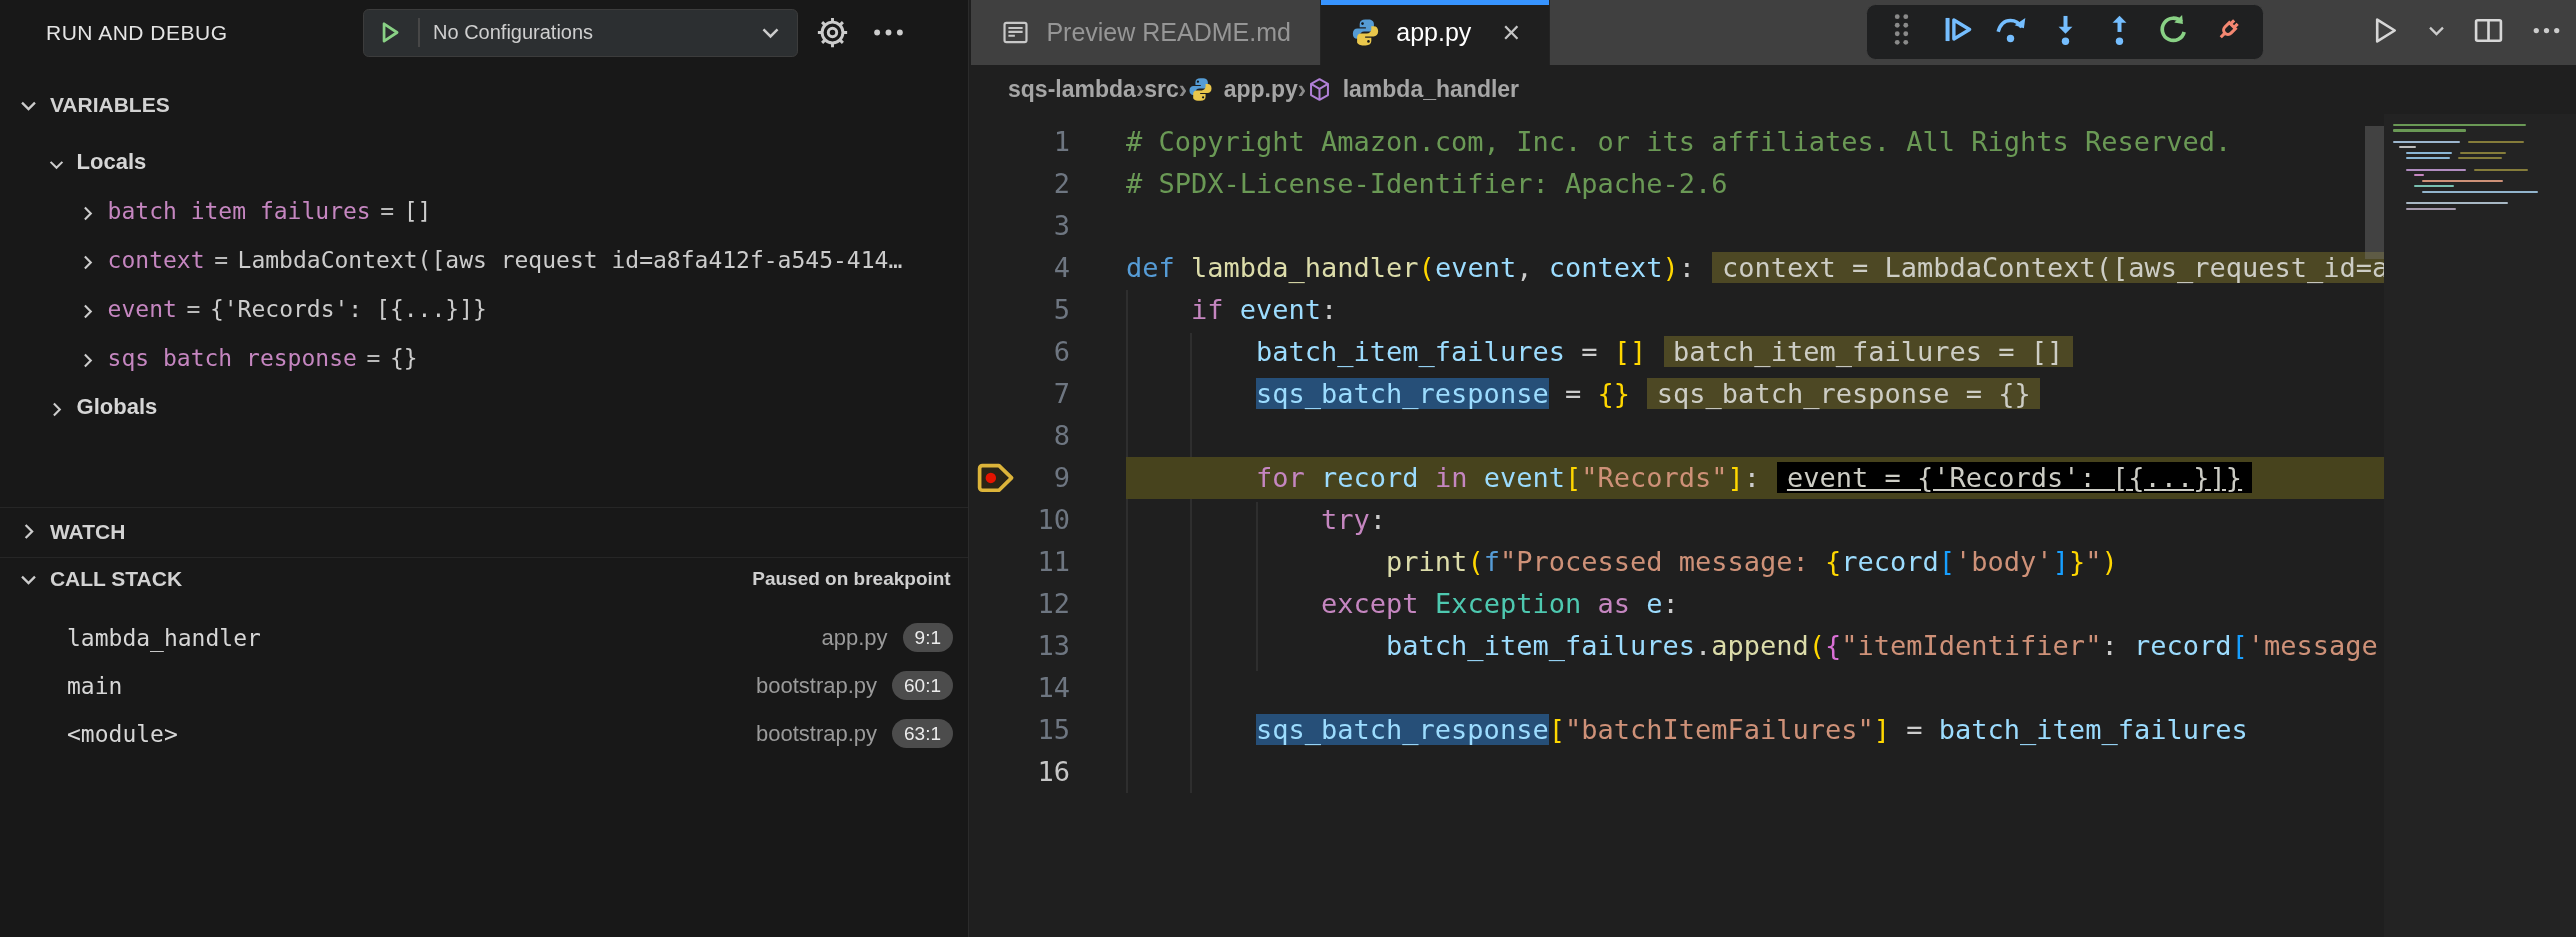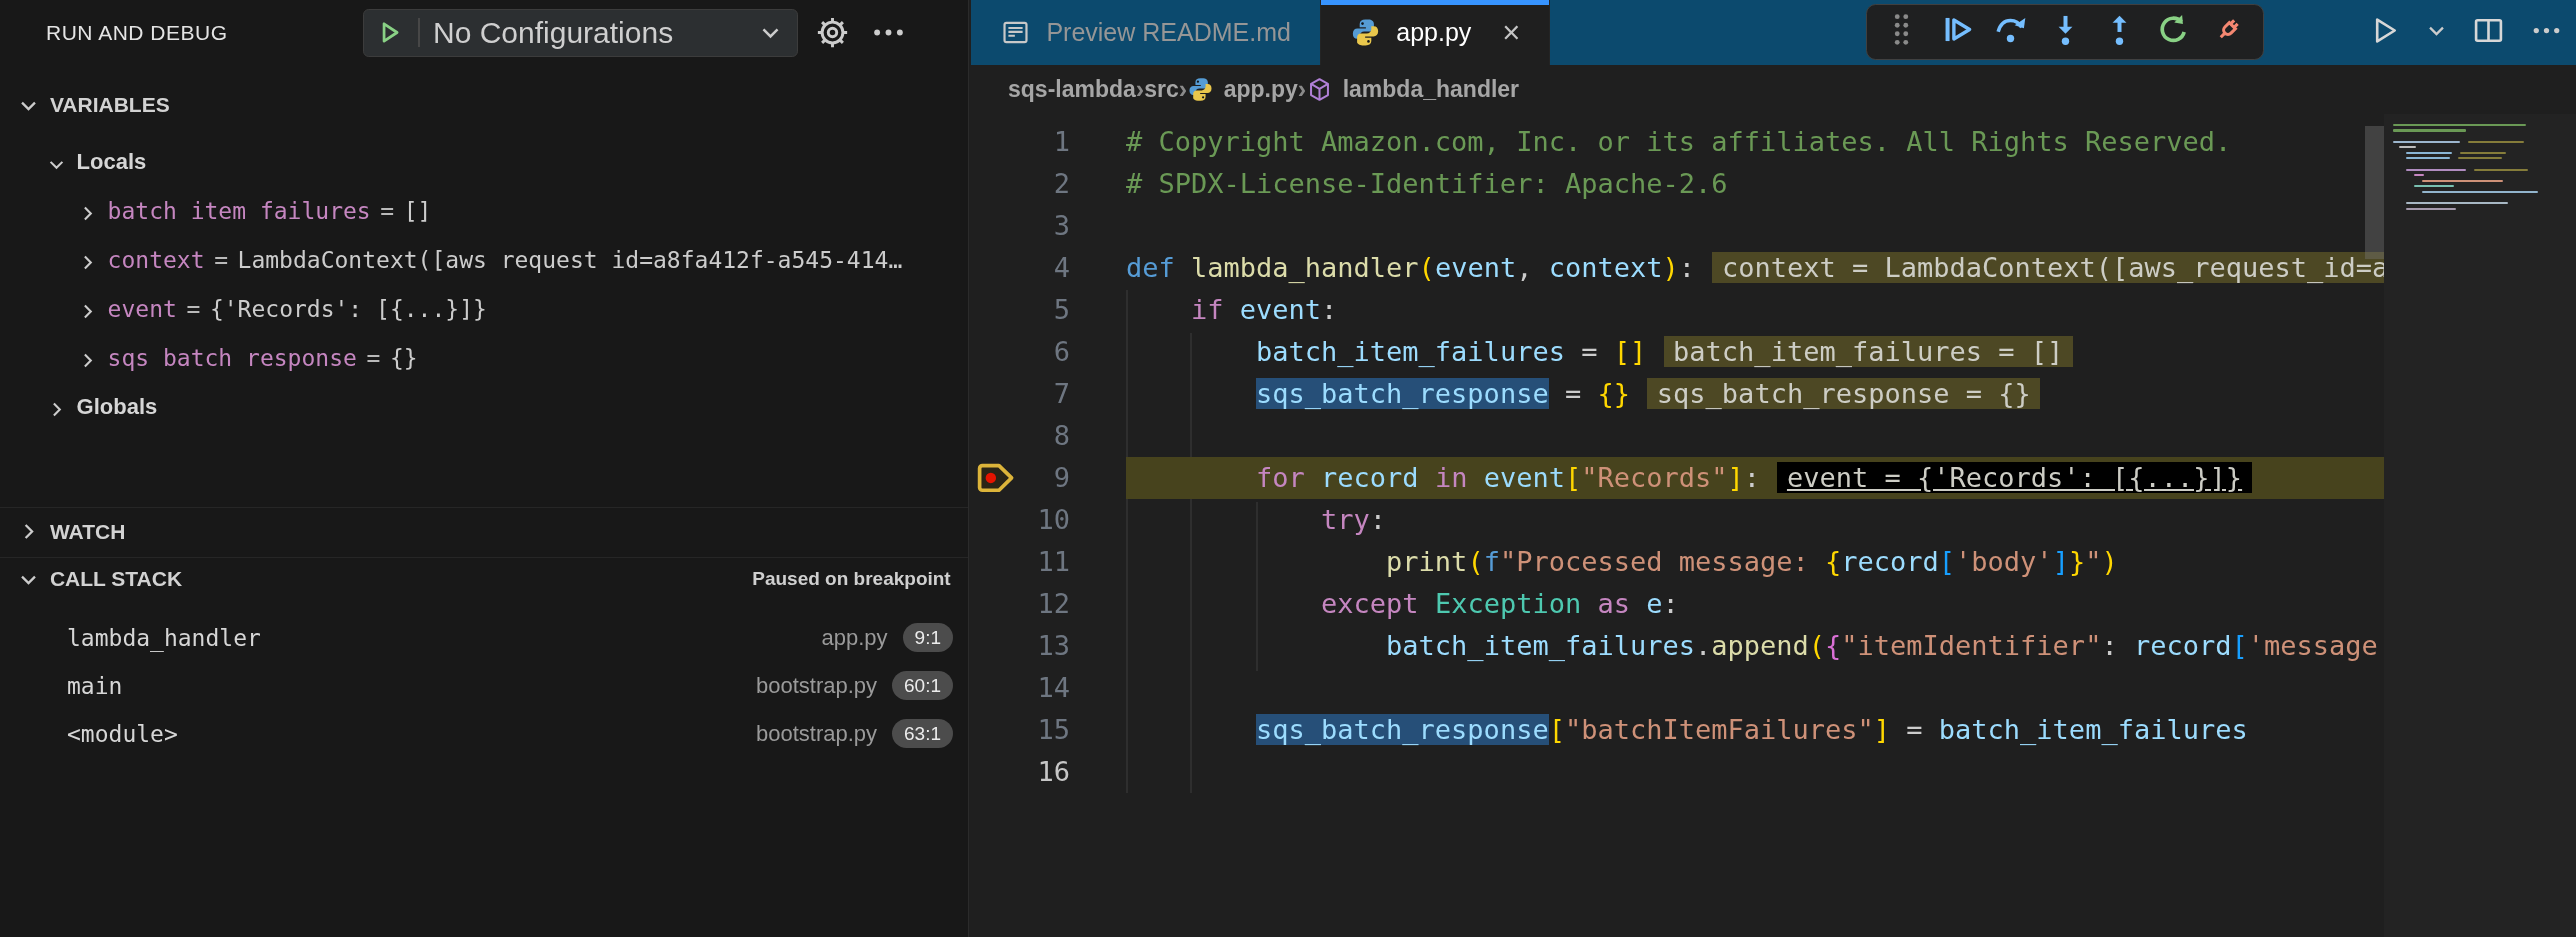--- a/index.html
+++ b/index.html
@@ -9,21 +9,21 @@
 
   
   .sidebar { position:absolute; left:0; top:0; width:969px; height:938px;
              background:#181818; border-right:1.9px solid #2b2b2b; }
   .sb-header { height:65px; display:flex; align-items:center; padding:0 19px 0 46px; }
   .sb-title { font-size:21px; font-weight:normal; color:#e4e4e4; letter-spacing:0.5px; white-space:nowrap; }
   .cfg-dd { margin-left:135px; width:435px; height:48px; background:#2c2f31; border:1px solid #3c3c3c;
             border-radius:5.8px; display:flex; align-items:center; padding-left:11.6px; cursor:pointer; }
   .cfg-dd .icon { width:29px; height:29px; }
   .cfg-div { width:1.9px; height:29px; background:#474747; margin:0 13.5px; }
-  .cfg-label { font-size:30px; color:#cfcfcf; white-space:nowrap; }
+  .cfg-label { font-size:20px; color:#cfcfcf; white-space:nowrap; }
   .cfg-chev { margin-left:auto; margin-right:13.5px; width:25px; height:25px; }
   .hdr-btn { width:40px; height:40px; margin-left:15.4px; display:flex; align-items:center; justify-content:center; cursor:pointer; }
   .hdr-btn svg { width:39px; height:39px; }
 
   .pane { position:absolute; left:0; right:0; }
   .pane-variables { top:65px; height:442px; overflow:hidden; }
   .pane-watch { top:507px; height:51px; border-top:1.9px solid #262626; border-bottom:1.9px solid #262626; }
   .pane-callstack { top:558px; bottom:0; }
   .section-header { height:42px; display:flex; align-items:center; gap:9.6px; padding-left:17.3px;
                     font-size:21px; font-weight:bold; color:#d2d2d2; cursor:pointer; }
@@ -43,21 +43,21 @@
 
   .frames { margin-top:13.5px; }
   .frame { height:48px; display:flex; align-items:center; padding:0 15.4px 0 67px; cursor:pointer; }
   .frame-name { font-family:"DejaVu Sans Mono", monospace; font-size:23px; color:#d6d6d6; }
   .frame-file { margin-left:auto; font-size:22px; color:#9a9a9a; margin-right:15.4px; }
   .frame-badge { background:#4c4c4c; color:#ececec; font-size:19px; border-radius:15.4px;
                  padding:3.9px 11.6px; min-width:46px; text-align:center; }
 
   
   .main { position:absolute; left:971px; top:0; right:0; bottom:0; }
-  .tabbar { height:65px; background:#0c4a6e; display:flex; position:relative; }
+  .tabbar { height:65px; background:#404040; display:flex; position:relative; }
   .tab { height:65px; display:flex; align-items:center; padding:0 29px; gap:15.4px;
          border-right:1.9px solid #242424; font-size:25px; color:#969696; cursor:pointer; position:relative; }
   .tab .icon { width:31px; height:31px; }
   .tab.active { background:#1f1f1f; color:#fff; }
   .tab.active::before { content:""; position:absolute; left:0; top:0; right:0; height:4.8px; background:#3794ff; }
   .tab-close { margin-left:15.4px; font-size:31px; color:#c5c5c5; line-height:1; cursor:pointer; }
 
   .debug-toolbar { position:absolute; left:895px; top:3.9px; height:56px; background:#1f2021;
                    border:1.9px solid #404040; border-radius:9.6px; display:flex; align-items:center;
                    gap:15.4px; padding:0 15.4px; z-index:5; }

